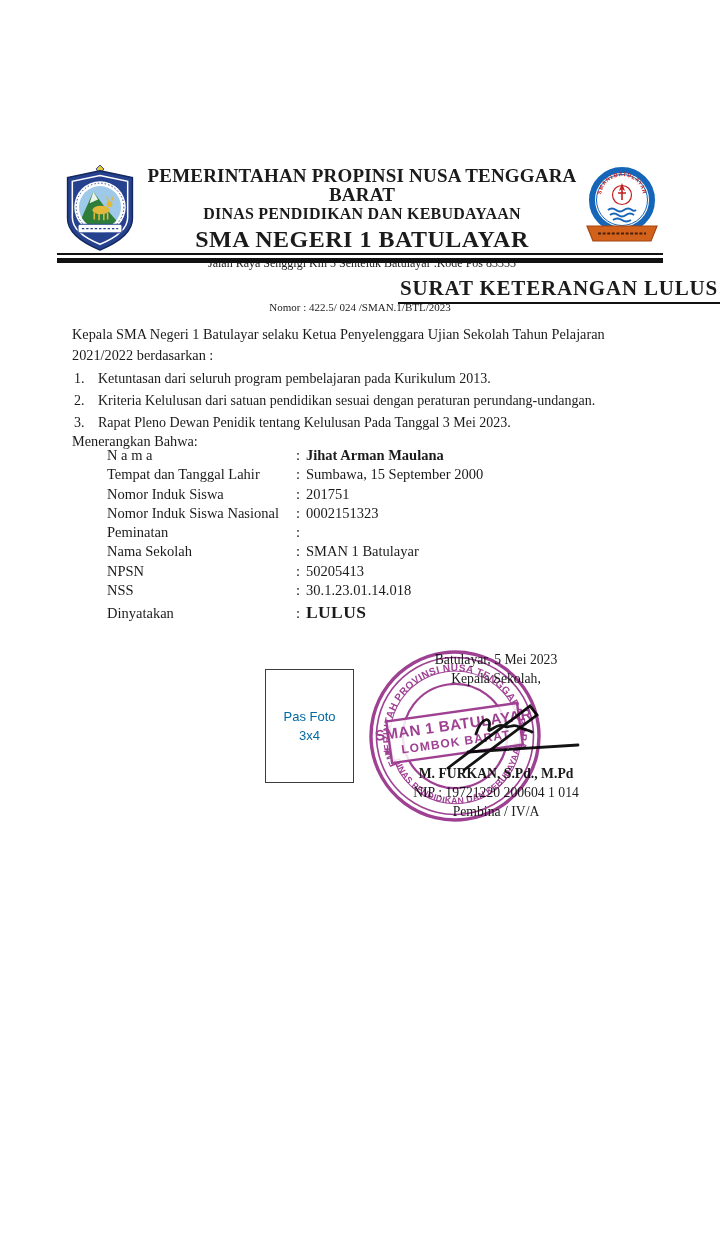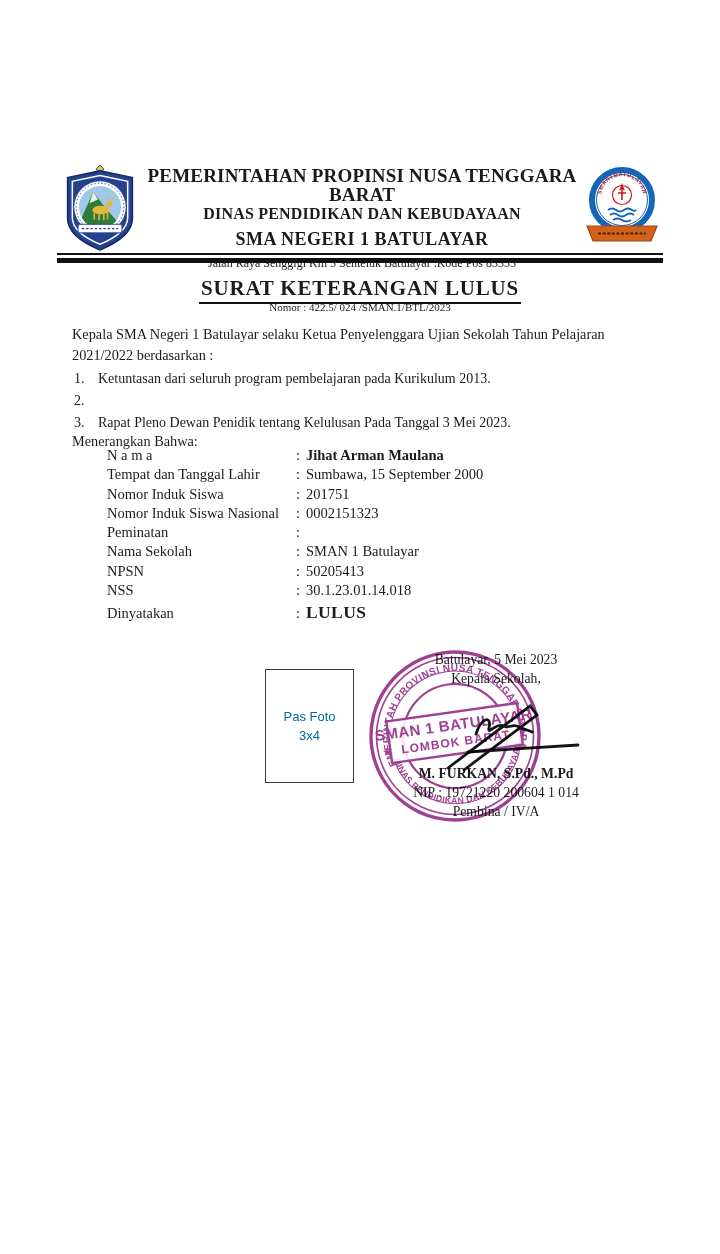--- a/index.html
+++ b/index.html
@@ -6,26 +6,26 @@
   .page{
     position:relative;width:720px;height:1254px;background:#ffffff;overflow:hidden;
     font-family:"Liberation Serif","DejaVu Serif",serif;color:#1b1b1b;
   }
   
   .letterhead{position:absolute;left:58px;top:164px;width:604px;height:92px;display:flex;align-items:flex-start;}
   .lh-logo{flex:0 0 auto;}
   .lh-text{flex:1 1 auto;text-align:center;padding-top:2px;}
   .lh-gov{font-weight:bold;font-size:19px;letter-spacing:.2px;line-height:19px;}
   .lh-dep{font-weight:bold;font-size:16px;letter-spacing:.2px;line-height:19px;}
-  .lh-school{font-weight:bold;font-size:18px;letter-spacing:.5px;line-height:30px;margin-top:1px;}
+  .lh-school{font-weight:bold;font-size:24px;letter-spacing:.5px;line-height:30px;margin-top:1px;}
   .lh-addr{font-size:12px;line-height:17px;margin-top:1px;}
   .rule-thin{position:absolute;left:57px;top:253px;width:606px;height:2px;background:#111;}
   .rule-thick{position:absolute;left:57px;top:258px;width:606px;height:5px;background:#111;}
   
-  .title-wrap{position:absolute;left:0;top:276px;width:720px;text-align:center;}
+  .title-wrap{position:absolute;left:0;top:276px;width:720px;text-align:right;}
   .title-text{display:inline-block;font-weight:bold;font-size:21px;letter-spacing:.8px;border-bottom:2.5px solid #111;padding:0 2px 1px 2px;}
   .nomor{position:absolute;left:0;top:301px;width:720px;text-align:center;font-size:11px;}
   
   .intro{position:absolute;left:72px;top:324px;width:578px;font-size:14.3px;line-height:21px;margin:0;}
   .blist{position:absolute;left:74px;top:368px;width:582px;font-size:14px;line-height:22px;}
   .bli{display:flex;}
   .bli .num{flex:0 0 24px;}
   .menerangkan{position:absolute;left:72px;top:433px;font-size:14.3px;}
   
   .fields{position:absolute;left:107px;top:446px;width:520px;}
@@ -112,20 +112,21 @@
 
   <p class="intro">Kepala SMA Negeri 1 Batulayar selaku Ketua Penyelenggara Ujian Sekolah Tahun Pelajaran 2021/2022 berdasarkan :</p>
 
   <div class="blist">
     <div class="bli">
       <span class="num">1.</span>
       <span>Ketuntasan dari seluruh program pembelajaran pada Kurikulum 2013.</span>
     </div>
     <div class="bli">
       <span class="num">2.</span>
+      <span>Kriteria Kelulusan dari satuan pendidikan sesuai dengan peraturan perundang-undangan.</span>
     </div>
     <div class="bli">
       <span class="num">3.</span>
       <span>Rapat Pleno Dewan Penidik tentang Kelulusan Pada Tanggal 3 Mei 2023.</span>
     </div>
   </div>
 
   <div class="menerangkan">Menerangkan Bahwa:</div>
 
   <div class="fields">

